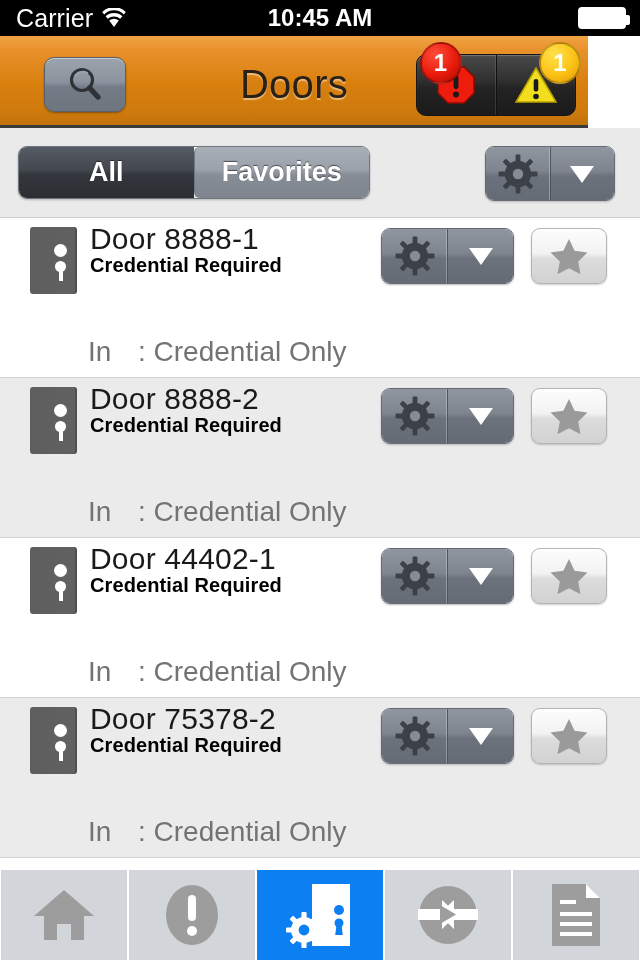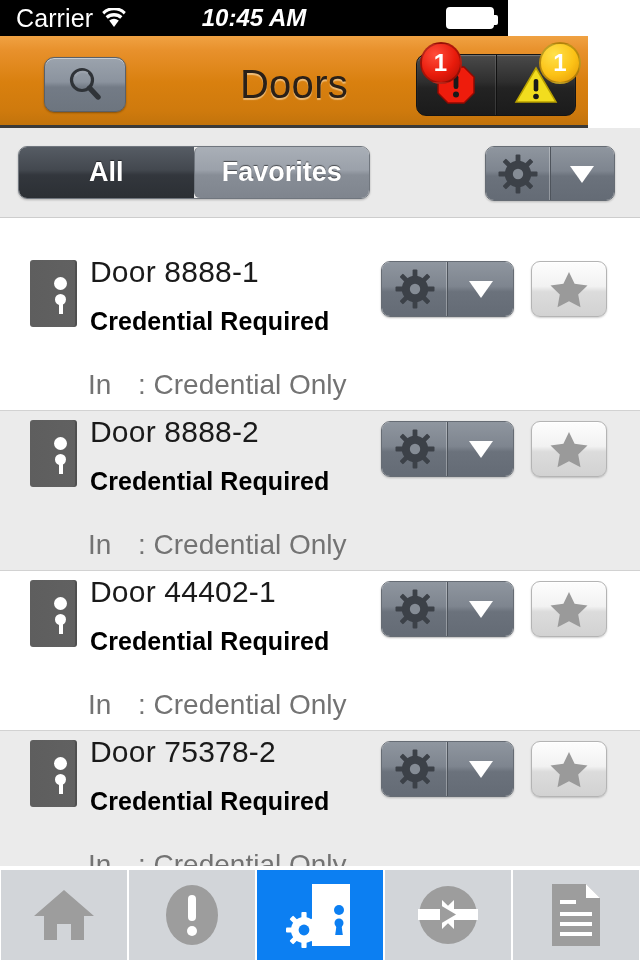--- a/index.html
+++ b/index.html
@@ -7,28 +7,28 @@
   body {
     font-family:"Liberation Sans", sans-serif;
     background:#ffffff;
     -webkit-font-smoothing:antialiased;
     overflow:hidden;
   }
   #app { position:relative; width:640px; height:960px; overflow:hidden; background:#fff; }
 
   
   .statusbar {
-    position:absolute; top:0; left:0; width:508px; height:36px;
+    position:absolute; top:0; left:0; width:640px; height:36px;
     background:#000; color:#fff;
     display:flex; align-items:center;
   }
   .sb-left { display:flex; align-items:center; gap:8px; padding-left:16px; flex:0 0 auto; }
   .sb-carrier { font-size:25px; letter-spacing:0.1px; }
   .sb-wifi { display:block; width:26px; height:20px; }
-  .sb-center { position:absolute; left:0; right:0; text-align:center; font-size:24px; font-weight:bold; pointer-events:none;font-style:italic; }
+  .sb-center { position:absolute; left:0; right:0; text-align:center; font-size:24px; font-weight:bold; pointer-events:none; }
   .sb-right { position:absolute; right:14px; top:0; height:36px; display:flex; align-items:center; }
   .battery { position:relative; width:48px; height:22px; border:2px solid #fff; border-radius:4px; background:#fff; }
   .battery:after { content:""; position:absolute; right:-6px; top:6px; width:4px; height:10px; background:#fff; border-radius:0 2px 2px 0; }
 
   
   .navbar {
     position:absolute; top:36px; left:0; width:588px; height:92px;
     background:linear-gradient(to bottom,#f0a243 0%,#e8912c 16%,#d9800f 52%,#cf7a0d 84%,#c2730c 100%);
     border-bottom:3px solid #3a3a3a;
   }
@@ -92,43 +92,43 @@
     border:1px solid #666c74;
     box-shadow:0 1px 2px rgba(0,0,0,0.28), 0 1px 0 rgba(255,255,255,0.8);
   }
   .tb-gear .half {
     flex:1; display:flex; align-items:center; justify-content:center;
     background:linear-gradient(to bottom,#8f969f 0%,#7e858f 45%,#6b727c 55%,#646b75 100%);
   }
   .tb-gear .half + .half { border-left:1px solid #4e545c; box-shadow:-1px 0 0 rgba(255,255,255,0.3); }
 
   
-  .list { position:absolute; top:218px; left:0; width:640px; height:644px; overflow:hidden;margin-top:33px; }
+  .list { position:absolute; top:218px; left:0; width:640px; height:644px; overflow:hidden; }
   .row { position:relative; width:640px; height:160px; border-bottom:1px solid #d2d2d2; }
   .row.odd  { background:#ffffff; }
   .row.even { background:#ebebeb; }
 
   .door-icon {
     position:absolute; left:30px; top:9px; width:47px; height:67px;
     background:linear-gradient(to right,#5e5e5e 0%,#616161 100%);
     border-radius:3px;
     box-shadow:inset -2px 0 0 rgba(0,0,0,0.18);
   }
   .door-knob { position:absolute; right:10px; top:17px; width:13px; height:13px; border-radius:50%; background:#ffffff; }
   .door-key { position:absolute; right:11px; top:34px; width:11px; height:20px; }
   .door-key .kh { position:absolute; left:0; top:0; width:11px; height:11px; border-radius:50%; background:#fff; }
   .door-key .ks { position:absolute; left:3.5px; top:8px; width:4px; height:12px; background:#fff; }
 
   .row-title {
     position:absolute; left:90px; top:4px;
     font-size:30px; color:#1a1a1a; font-weight:normal; letter-spacing:0.2px;
   }
   .row-status {
-    position:absolute; left:90px; top:56px;
-    font-size:25px; color:#000; font-weight:bold; letter-spacing:0.1px;
+    position:absolute; left:90px; top:36px;
+    font-size:20px; color:#000; font-weight:bold; letter-spacing:0.1px;
   }
   .row-sub {
     position:absolute; left:88px; top:118px;
     font-size:28px; color:#737373; font-weight:normal;
     display:flex; gap:0;
   }
   .row-sub .dir { display:inline-block; width:50px; }
 
   .row-gear {
     position:absolute; left:381px; top:10px; width:133px; height:56px;

